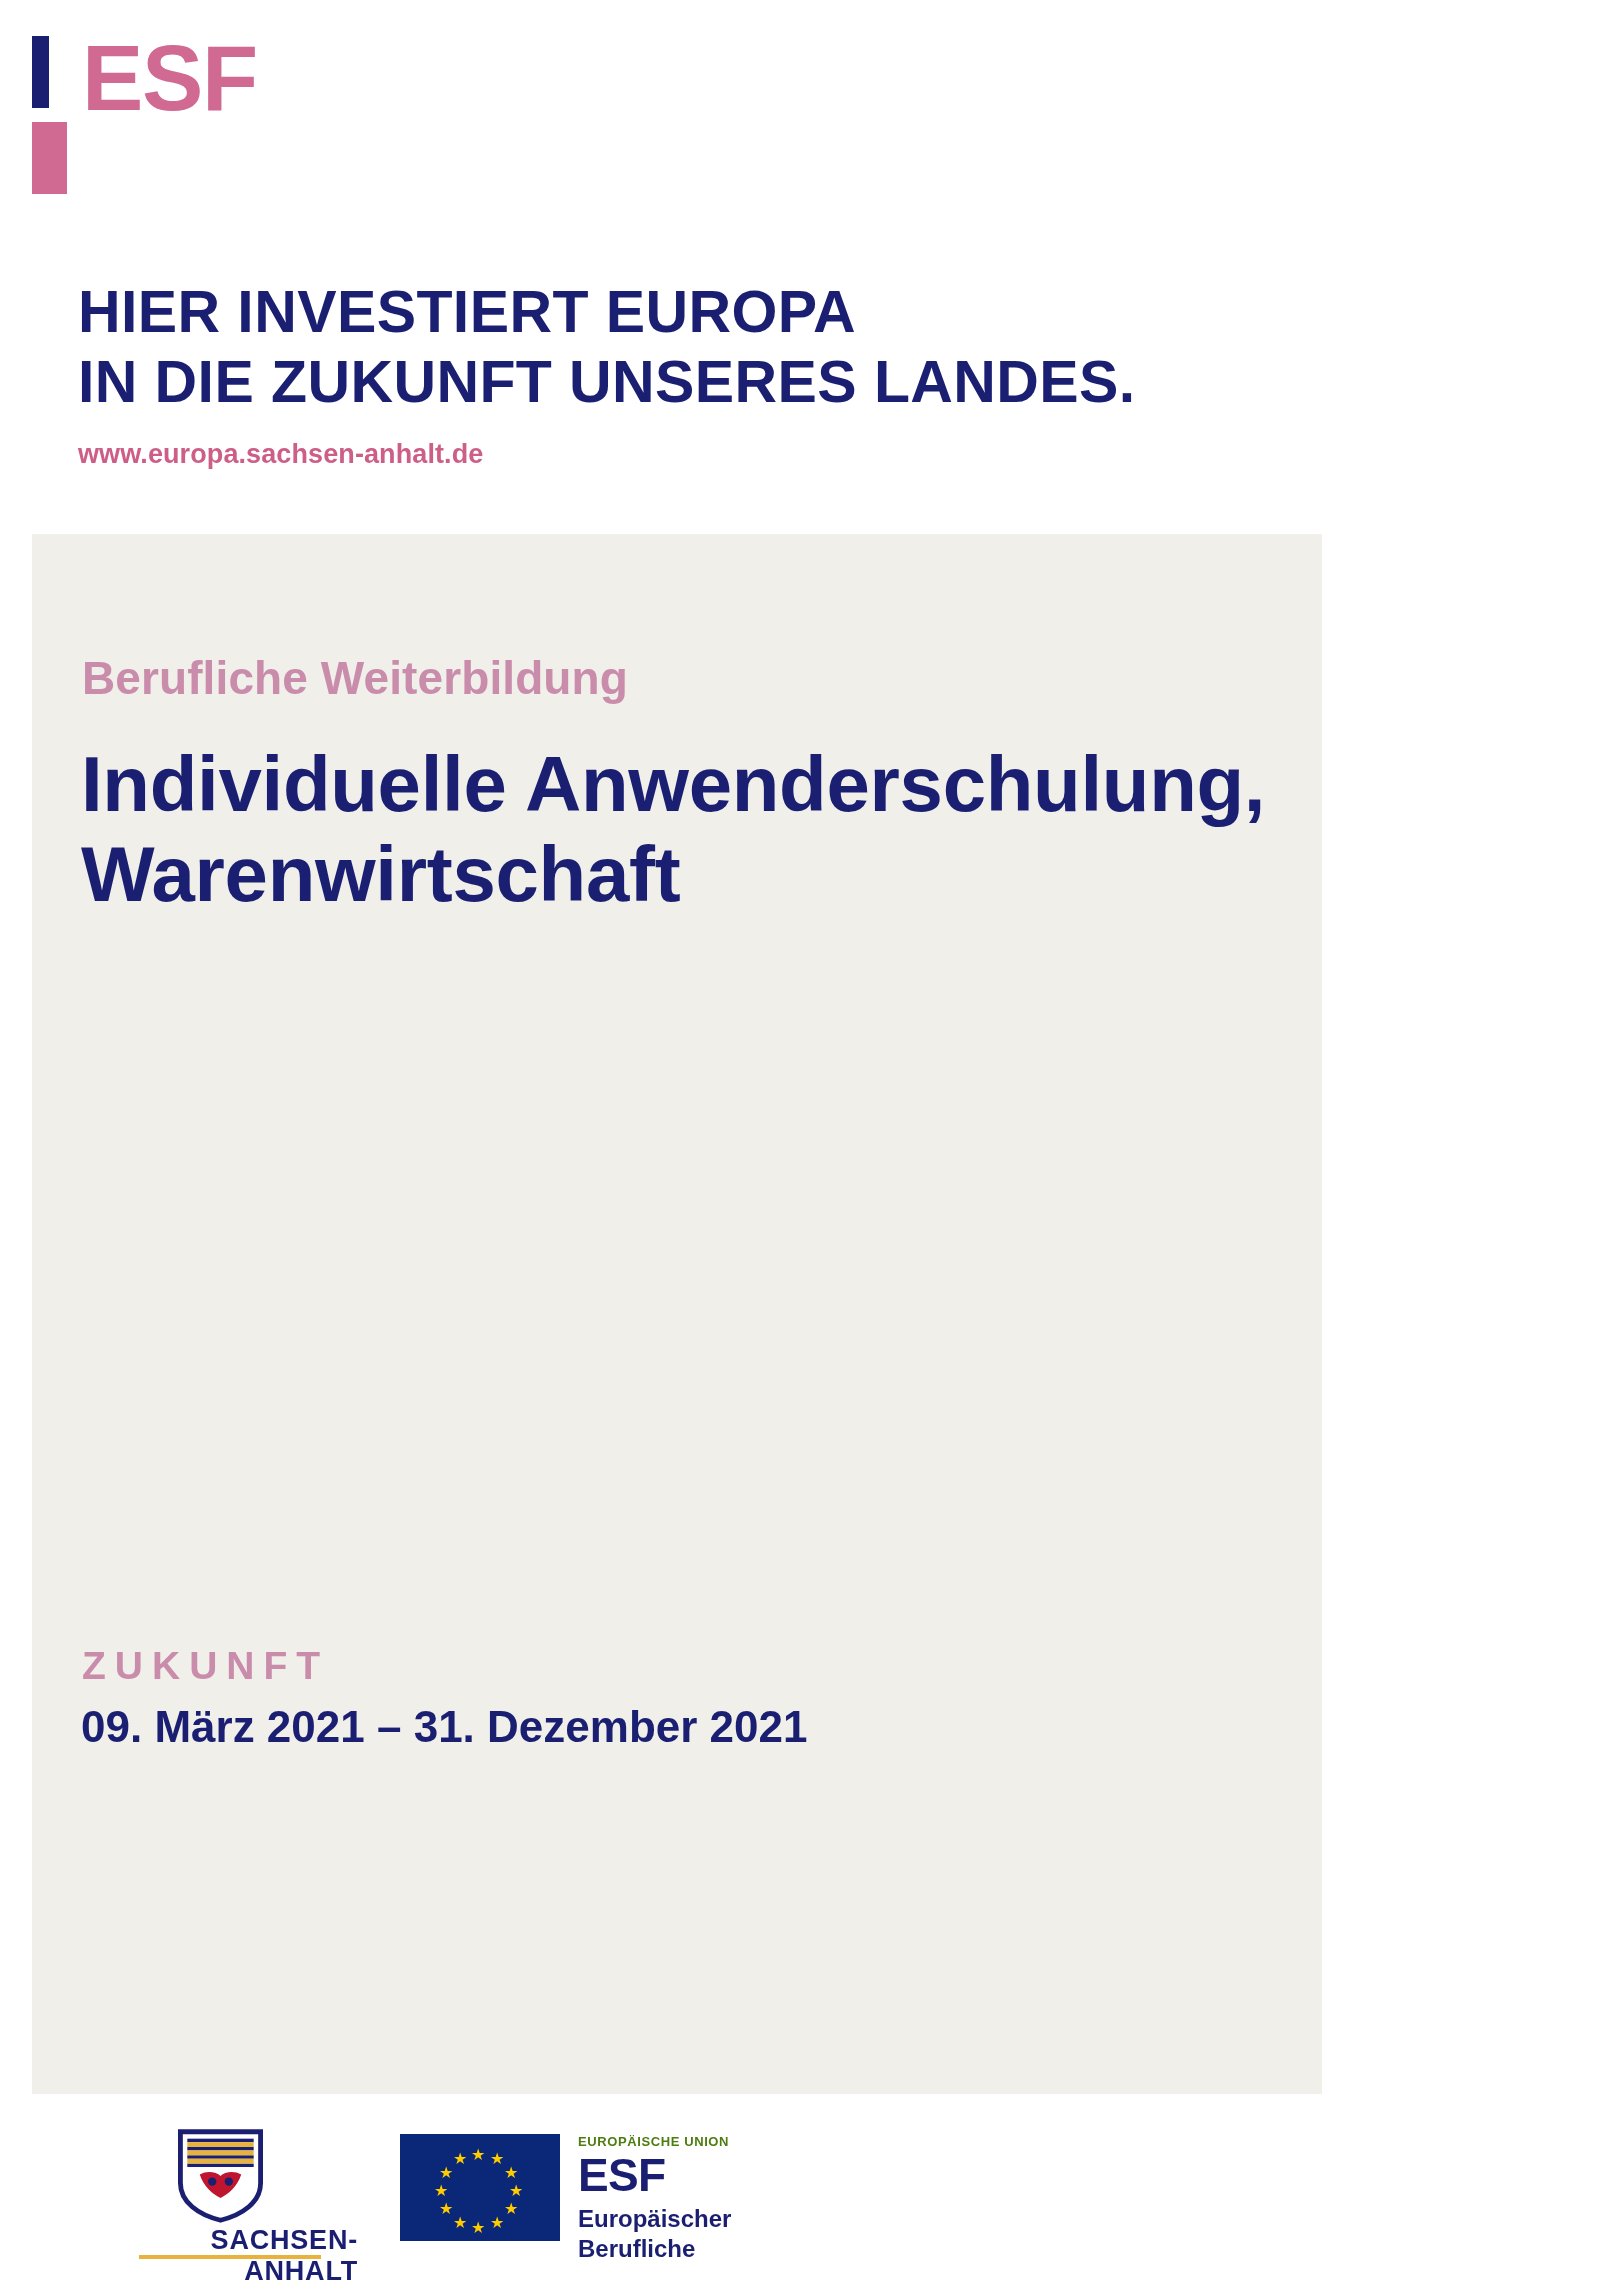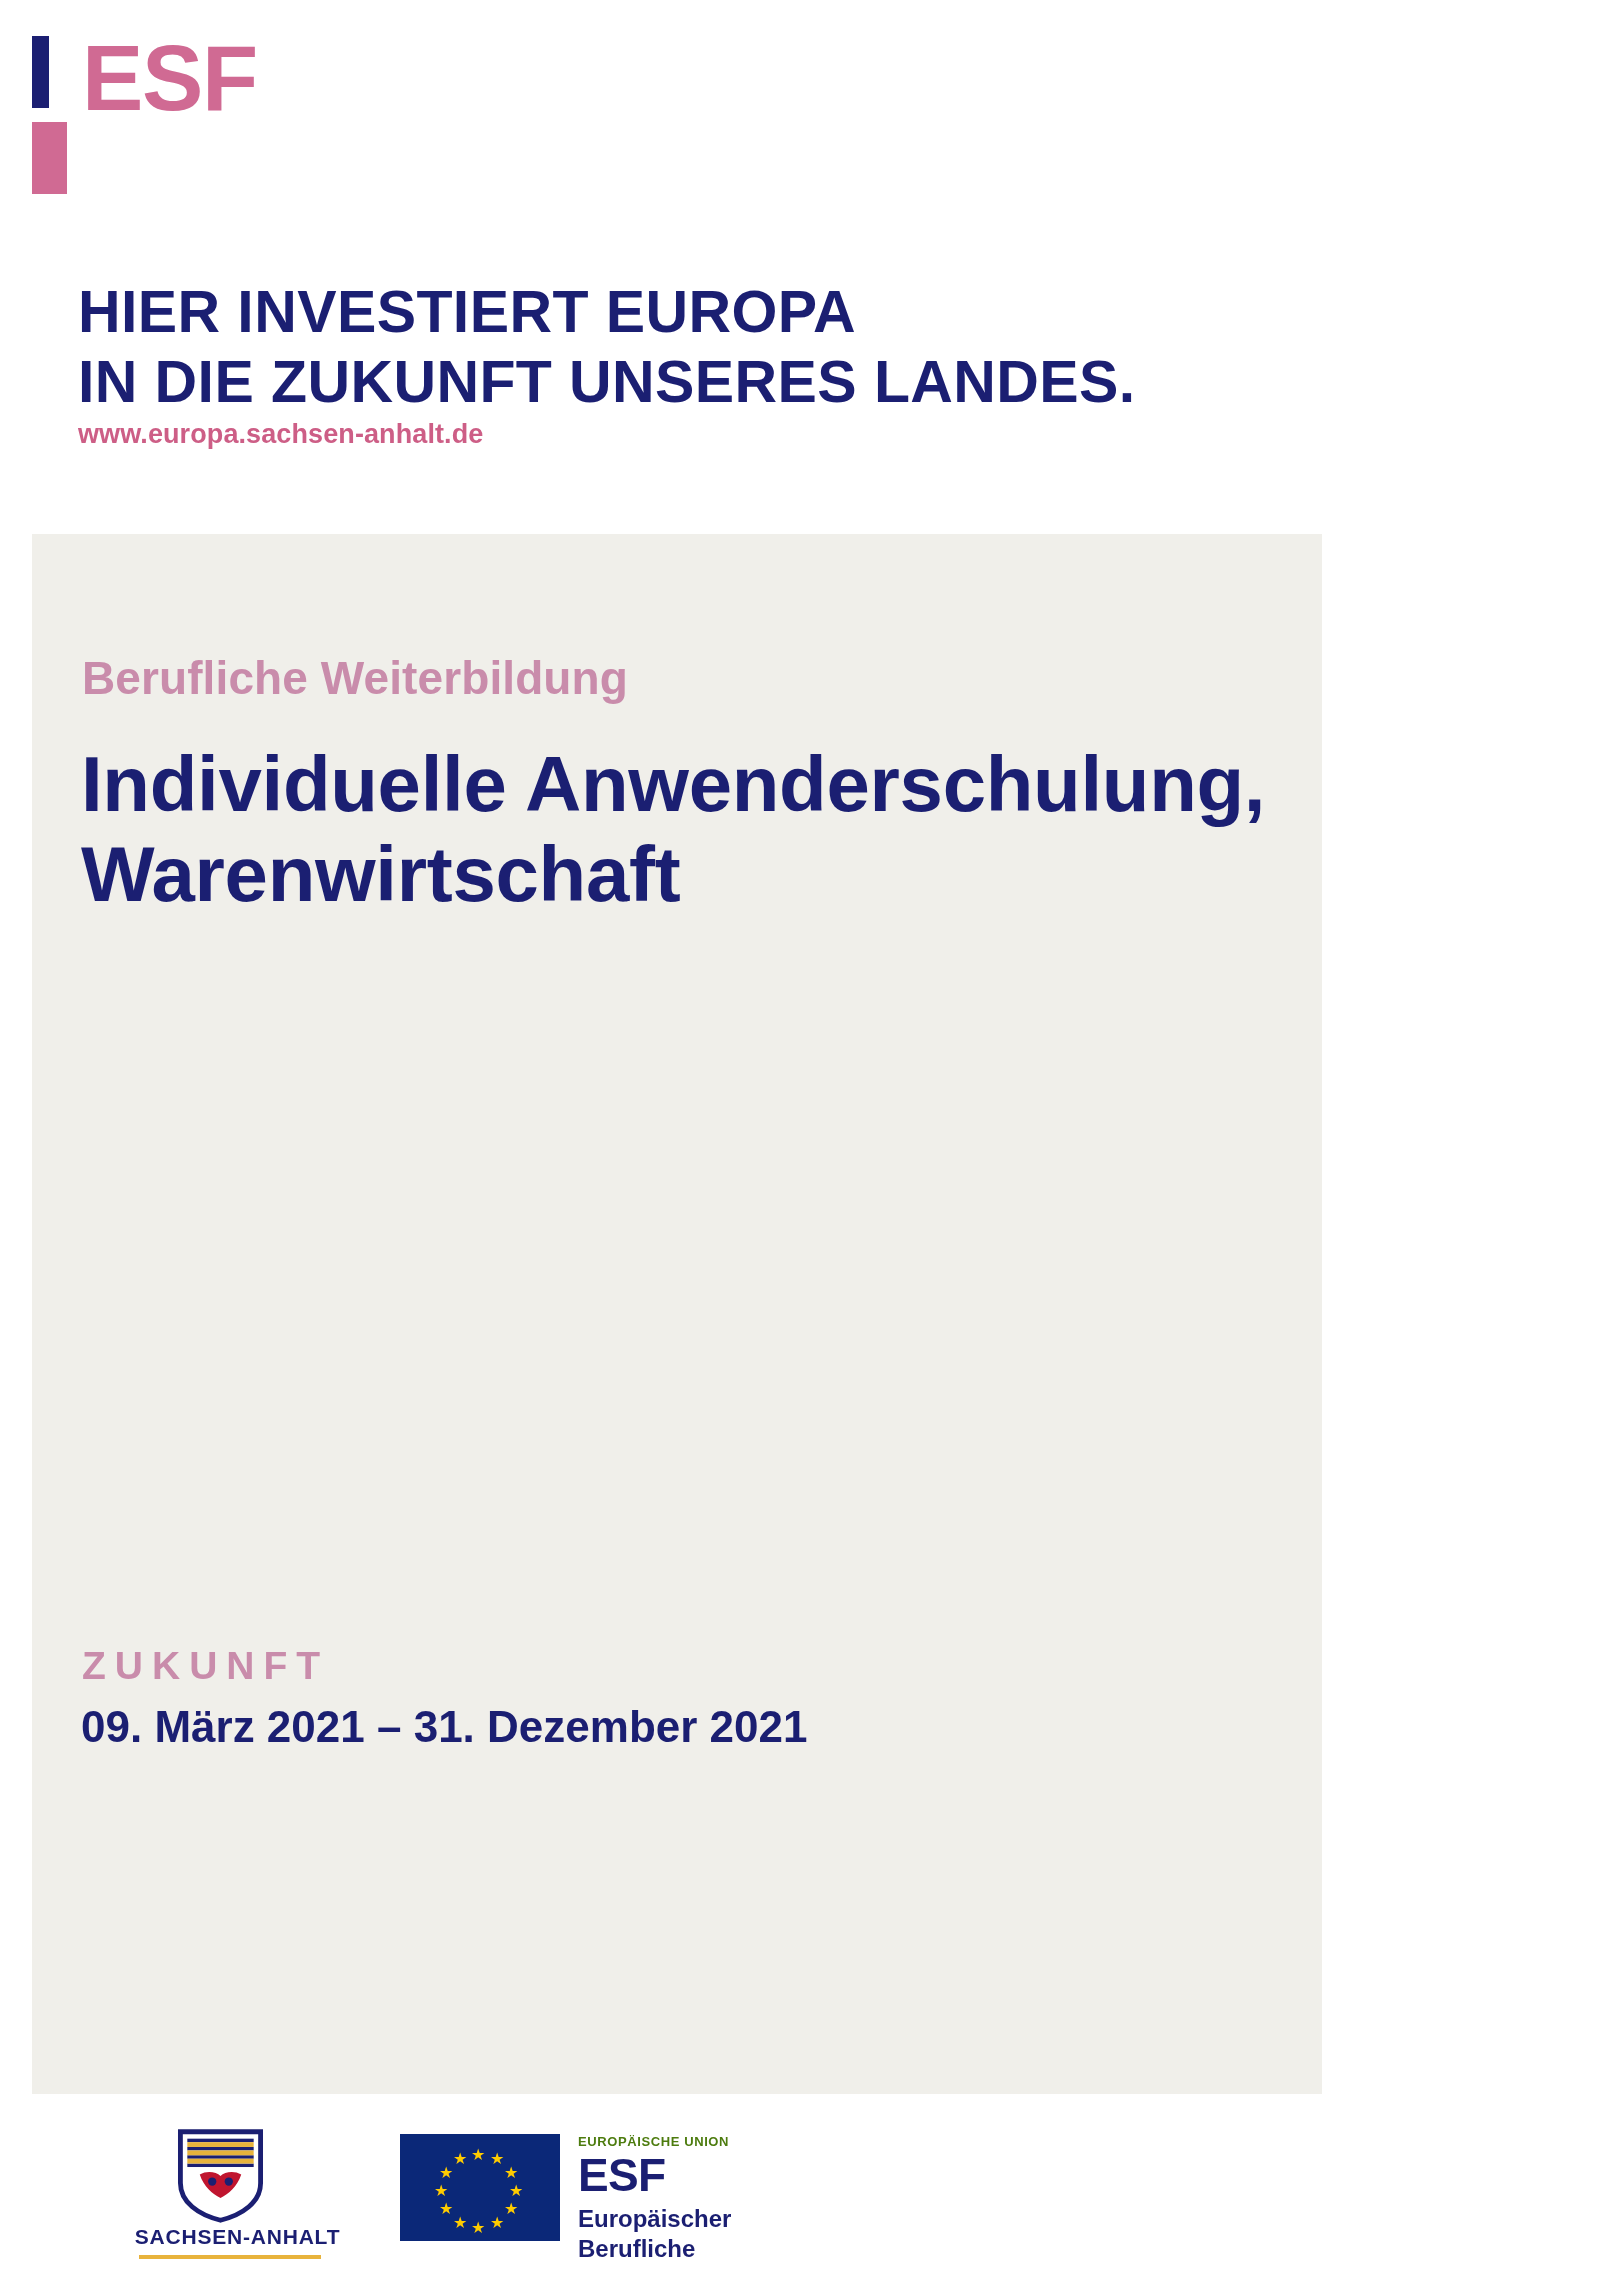--- a/index.html
+++ b/index.html
@@ -66,21 +66,21 @@
   }
   .claim .line {
     font-size: 59px;
     font-weight: bold;
     color: #1b1f72;
     letter-spacing: 0.4px;
     line-height: 1.18;
     white-space: nowrap;
   }
   .claim .url {
-    margin-top: 2px;
+    margin-top: 22px;
     font-size: 27px;
     font-weight: bold;
     color: #cd5e86;
     letter-spacing: 0.1px;
   }
 
   
   .panel {
     position: absolute;
     left: 32px;
@@ -151,25 +151,25 @@
   }
   .sa-logo .shield-wrap {
     position: absolute;
     left: 75px;
     top: 0;
     width: 89px;
     height: 94px;
   }
   .sa-logo .sa-label {
     position: absolute;
-    left: 8px;
+    left: 0;
     top: 96px;
     width: 257px;
-    text-align: center;
-    font-size: 21px;
+    text-align: right;
+    font-size: 27px;
     font-weight: bold;
     color: #1b1f72;
     letter-spacing: 0.8px;
   }
   .sa-logo .sa-underline {
     position: absolute;
     left: 38px;
     top: 126px;
     width: 182px;
     height: 4.2px;

